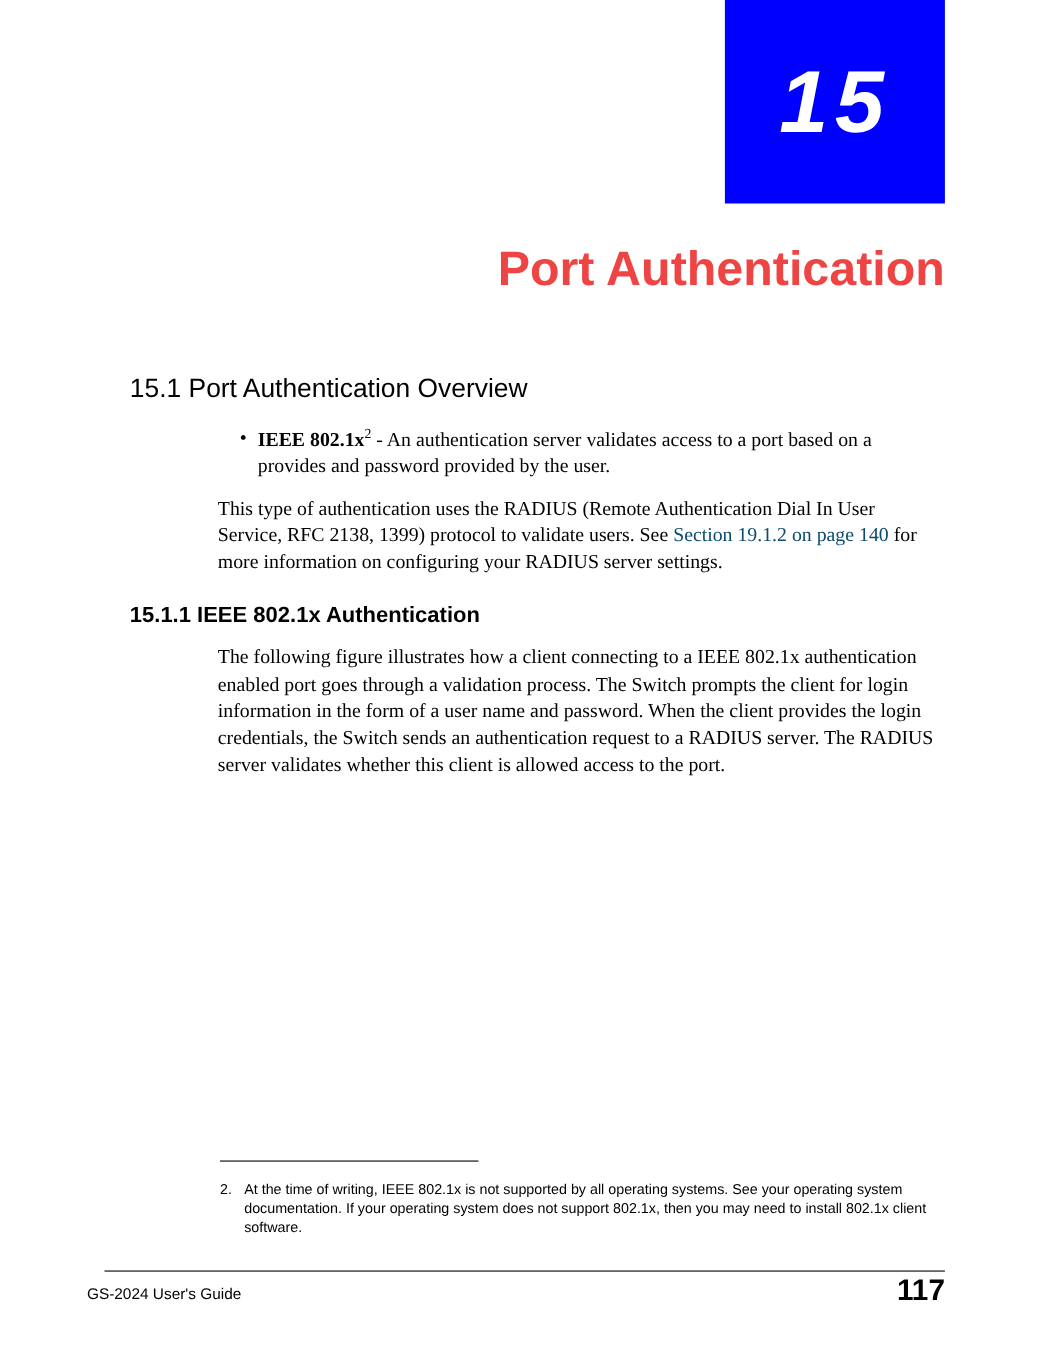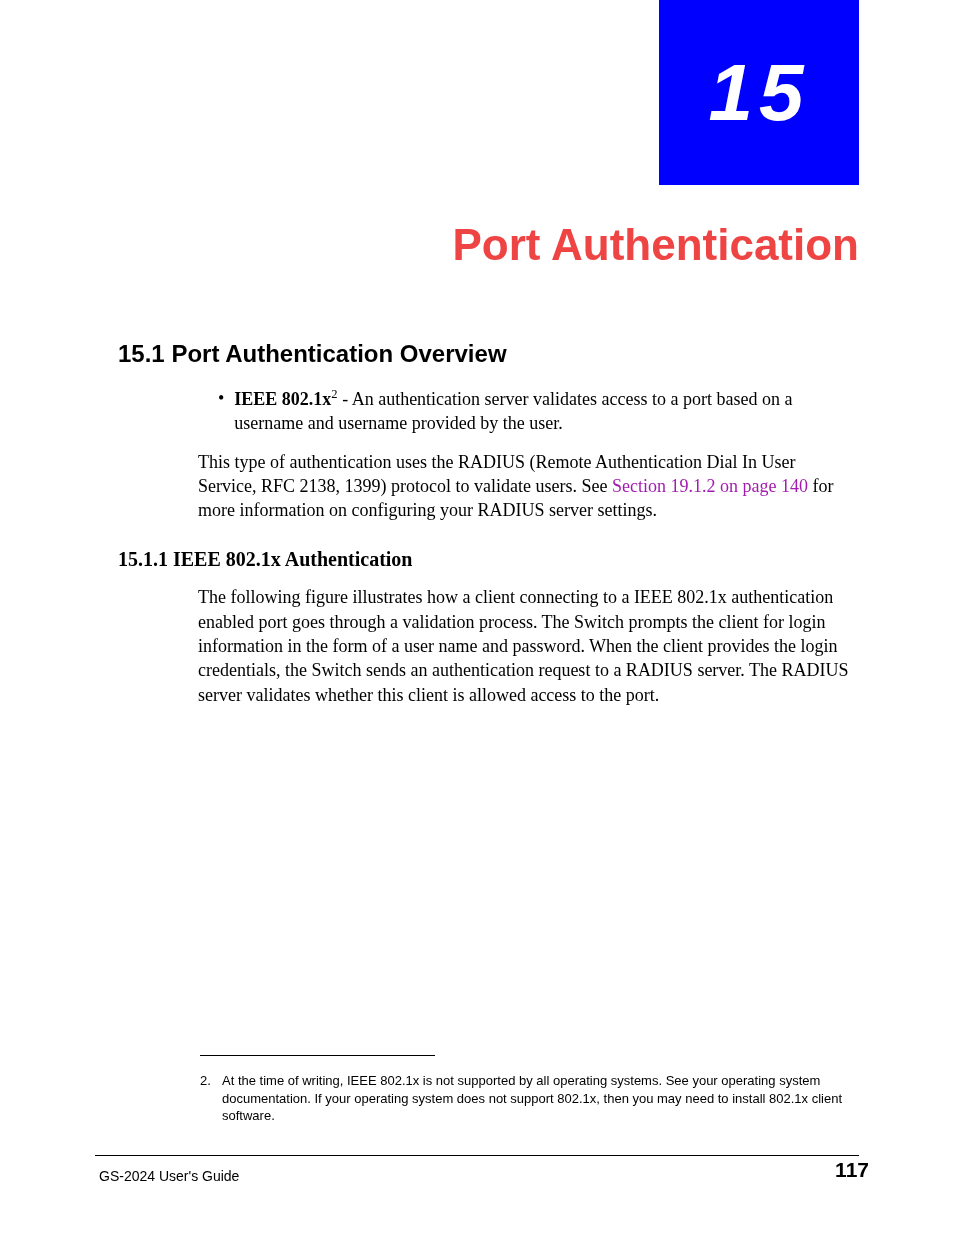--- a/index.html
+++ b/index.html
@@ -45,26 +45,26 @@
     left: 118px;
     width: 740px;
   }
   .intro {
     font-size: 18px;
     margin-left: 80px;
     margin-bottom: 45px;
   }
   .h2 {
     font-family: Arial, Helvetica, sans-serif;
-    font-weight: bold;
+    font-weight: normal;
     font-size: 24px;
     margin-bottom: 18px;
   }
   .h3 {
-    font-family: Liberation Serif, serif;
+    font-family: Liberation Sans, sans-serif;
     font-weight: bold;
     font-size: 20px;
     margin-bottom: 14px;
     margin-top: 26px;
   }
   .body-text {
     font-size: 18px;
     margin-left: 80px;
     margin-bottom: 14px;
     line-height: 1.35;
@@ -74,21 +74,21 @@
     margin-left: 100px;
     margin-bottom: 14px;
     line-height: 1.35;
     display: flex;
   }
   .bullet-dot {
     margin-right: 10px;
   }
   .bold { font-weight: bold; }
   .sup { vertical-align: super; font-size: 0.7em; }
-  .link { color: #a21caf; }
+  .link { color: #0c4a6e; }
   .footnote-sep {
     position: absolute;
     left: 200px;
     top: 1055px;
     width: 235px;
     border-top: 1.5px solid #000;
   }
   .footnote {
     position: absolute;
     left: 200px;
@@ -102,53 +102,53 @@
   .footnote-num { width: 22px; flex-shrink: 0; }
   .footer-sep {
     position: absolute;
     left: 95px;
     right: 95px;
     top: 1155px;
     border-top: 1.5px solid #000;
   }
   .footer-left {
     position: absolute;
-    left: 99px;
+    left: 79px;
     top: 1168px;
     font-family: Arial, Helvetica, sans-serif;
     font-size: 14px;
   }
   .footer-right {
     position: absolute;
-    right: 85px;
+    right: 95px;
     top: 1158px;
     font-family: Arial, Helvetica, sans-serif;
     font-weight: bold;
-    font-size: 21px;
+    font-size: 27px;
   }
 </style>
 </head>
 <body>
 
 <div class="chapter-box">
   <div class="chapter-number">15</div>
 </div>
 
 <div class="chapter-title">Port Authentication</div>
 
 <div class="content">
 
 
   <h2 class="h2">15.1  Port Authentication Overview</h2>
 
 
   <div class="bullet-row">
     <span class="bullet-dot">•</span>
     <span>
-      <span class="bold">IEEE 802.1x</span><span class="sup">2</span><span> - An authentication server validates access to a port based on a username and username provided by the user.</span>
+      <span class="bold">IEEE 802.1x</span><span class="sup">2</span><span> - An authentication server validates access to a port based on a provides and password provided by the user.</span>
     </span>
   </div>
 
   <p class="body-text">
     <span>This type of authentication uses the RADIUS (Remote Authentication Dial In User Service, RFC 2138, 1399) protocol to validate users. See </span><span class="link">Section 19.1.2 on page 140</span><span> for more information on configuring your RADIUS server settings.</span>
   </p>
 
   <h3 class="h3">15.1.1  IEEE 802.1x Authentication</h3>
 
   <p class="body-text">The following figure illustrates how a client connecting to a IEEE 802.1x authentication enabled port goes through a validation process. The Switch prompts the client for login information in the form of a user name and password. When the client provides the login credentials, the Switch sends an authentication request to a RADIUS server. The RADIUS server validates whether this client is allowed access to the port.</p>

